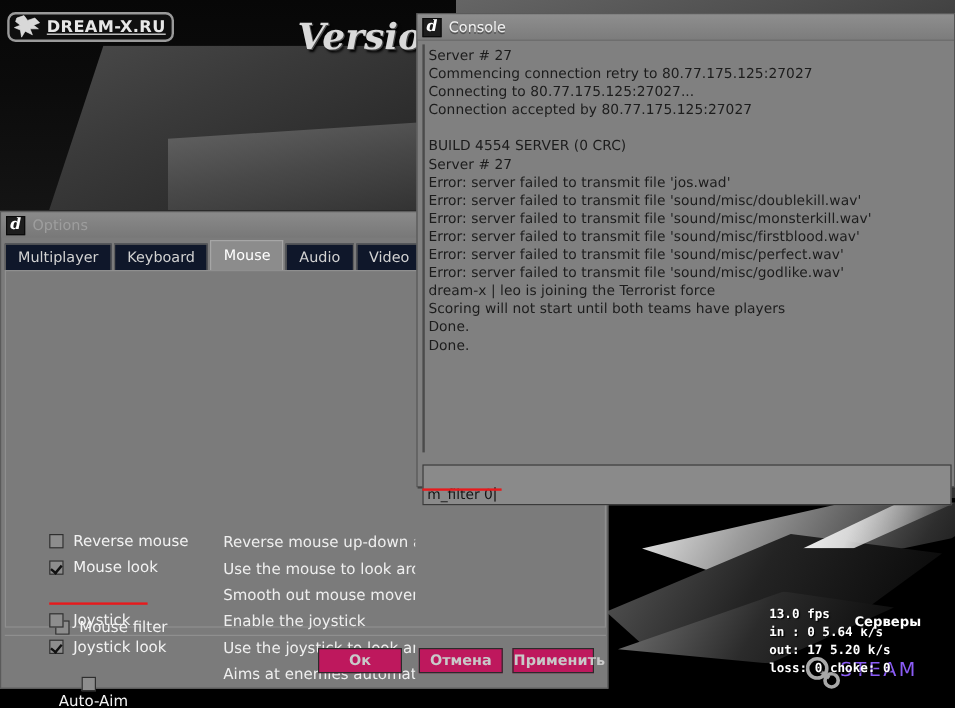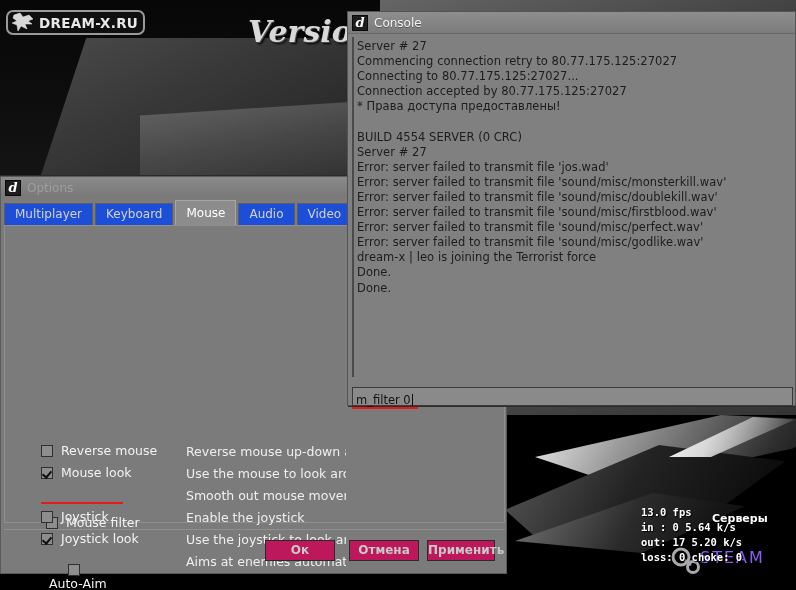--- a/index.html
+++ b/index.html
@@ -142,20 +142,21 @@
     position: relative;
     flex: 0 0 auto;
   }
   .logo-text {
     font-family: "DejaVu Sans", "Liberation Sans", sans-serif;
     font-size: 13.5px;
     font-weight: bold;
     color: #e8e8e8;
     letter-spacing: .3px;
     margin-left: 2px;
+    text-decoration: underline;
   }
 
   
   #console-window {
     position: absolute;
     left: 347px; top: 11px;
     width: 449px; height: 395px;
     background: #808080;
     border: 1px solid #545454;
     box-shadow: 1px 1px 0 #2d2d2d;
@@ -210,21 +211,21 @@
     left: 4px; top: 375px;
     width: 441px; height: 19px;
   }
   .con-input {
     width: 100%; height: 19px;
     background: #8a8a8a;
     border: 1px solid #3a3a3a;
     font-family: "DejaVu Sans", "Liberation Sans", sans-serif;
     font-size: 11.5px;
     color: #141414;
-    padding: 4px 3px;
+    padding: 16px 3px;
     line-height: 17px;
     outline: none;
   }
   .caret {
     display: inline-block;
     width: 1px; height: 12px;
     background: #111;
     vertical-align: -2px;
     margin-left: 1px;
   }
@@ -259,21 +260,21 @@
     position: absolute;
     left: 3px; top: 24px;
     width: 504px; height: 24px;
     display: flex;
     align-items: flex-end;
   }
   .tab {
     height: 22px;
     padding: 0 10px;
     margin-right: 2px;
-    background: #1d4ed8;
+    background: #0f172a;
     border: 1px solid #5e5e5e;
     border-bottom: none;
     font-size: 12px;
     color: #d2d2d2;
     line-height: 21px;
     white-space: nowrap;
   }
   .tab.active {
     background: #8c8c8c;
     color: #ffffff;
@@ -524,31 +525,31 @@
   <div id="console-window">
     <div class="con-titlebar">
       <span class="win-icon">d</span>
       <span class="con-title">Console</span>
     </div>
     <div class="con-body" id="console-output">
         <div class="con-line">Server # 27</div>
         <div class="con-line">Commencing connection retry to 80.77.175.125:27027</div>
         <div class="con-line">Connecting to 80.77.175.125:27027...</div>
         <div class="con-line">Connection accepted by 80.77.175.125:27027</div>
-        <div class="con-line">* Права доступа предоставлены!</div>
         <div class="con-line blank">&nbsp;</div>
         <div class="con-line">BUILD 4554 SERVER (0 CRC)</div>
         <div class="con-line">Server # 27</div>
         <div class="con-line">Error: server failed to transmit file 'jos.wad'</div>
+        <div class="con-line">Error: server failed to transmit file 'sound/misc/doublekill.wav'</div>
         <div class="con-line">Error: server failed to transmit file 'sound/misc/monsterkill.wav'</div>
-        <div class="con-line">Error: server failed to transmit file 'sound/misc/doublekill.wav'</div>
         <div class="con-line">Error: server failed to transmit file 'sound/misc/firstblood.wav'</div>
         <div class="con-line">Error: server failed to transmit file 'sound/misc/perfect.wav'</div>
         <div class="con-line">Error: server failed to transmit file 'sound/misc/godlike.wav'</div>
         <div class="con-line">dream-x | leo is joining the Terrorist force</div>
+        <div class="con-line">Scoring will not start until both teams have players</div>
         <div class="con-line">Done.</div>
         <div class="con-line">Done.</div>
       </div>
     <div class="con-inputwrap">
       <div class="con-input">
         <span id="console-input-text">m_filter 0</span><span class="caret"></span>
       </div>
     </div>
     <div class="redline" id="console-redline" style="background: rgb(232, 25, 28);"></div>
   </div>

